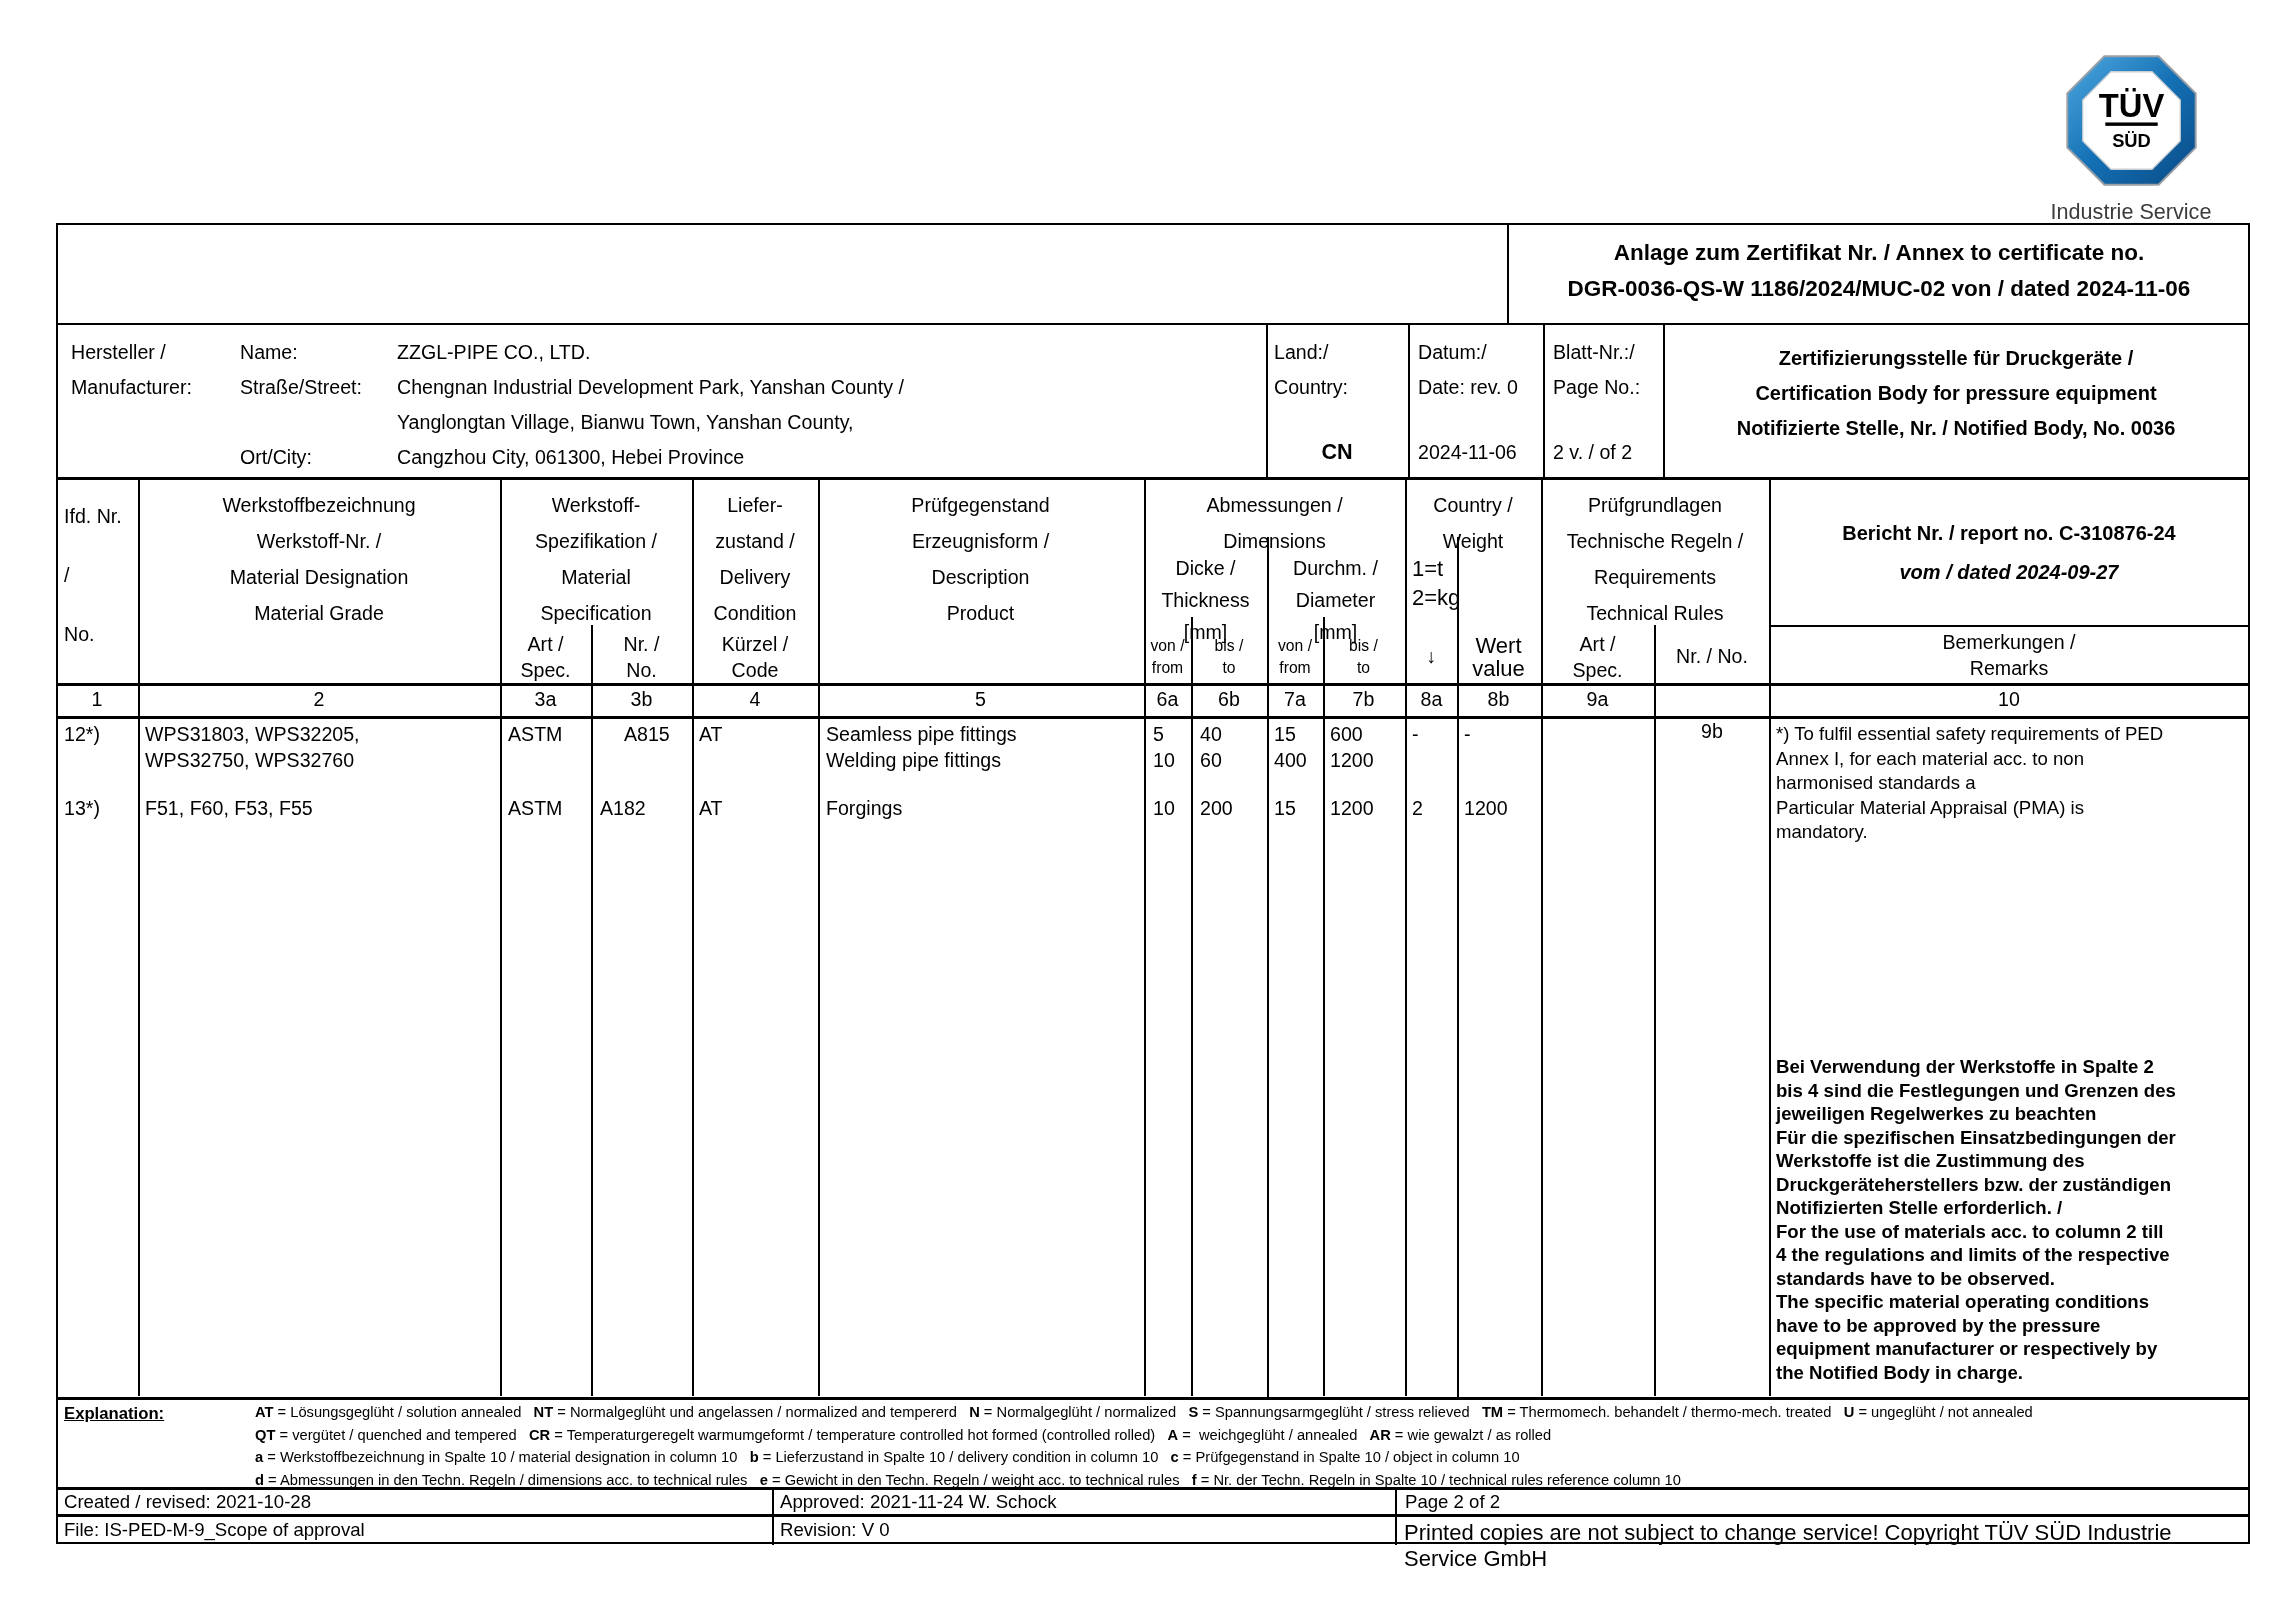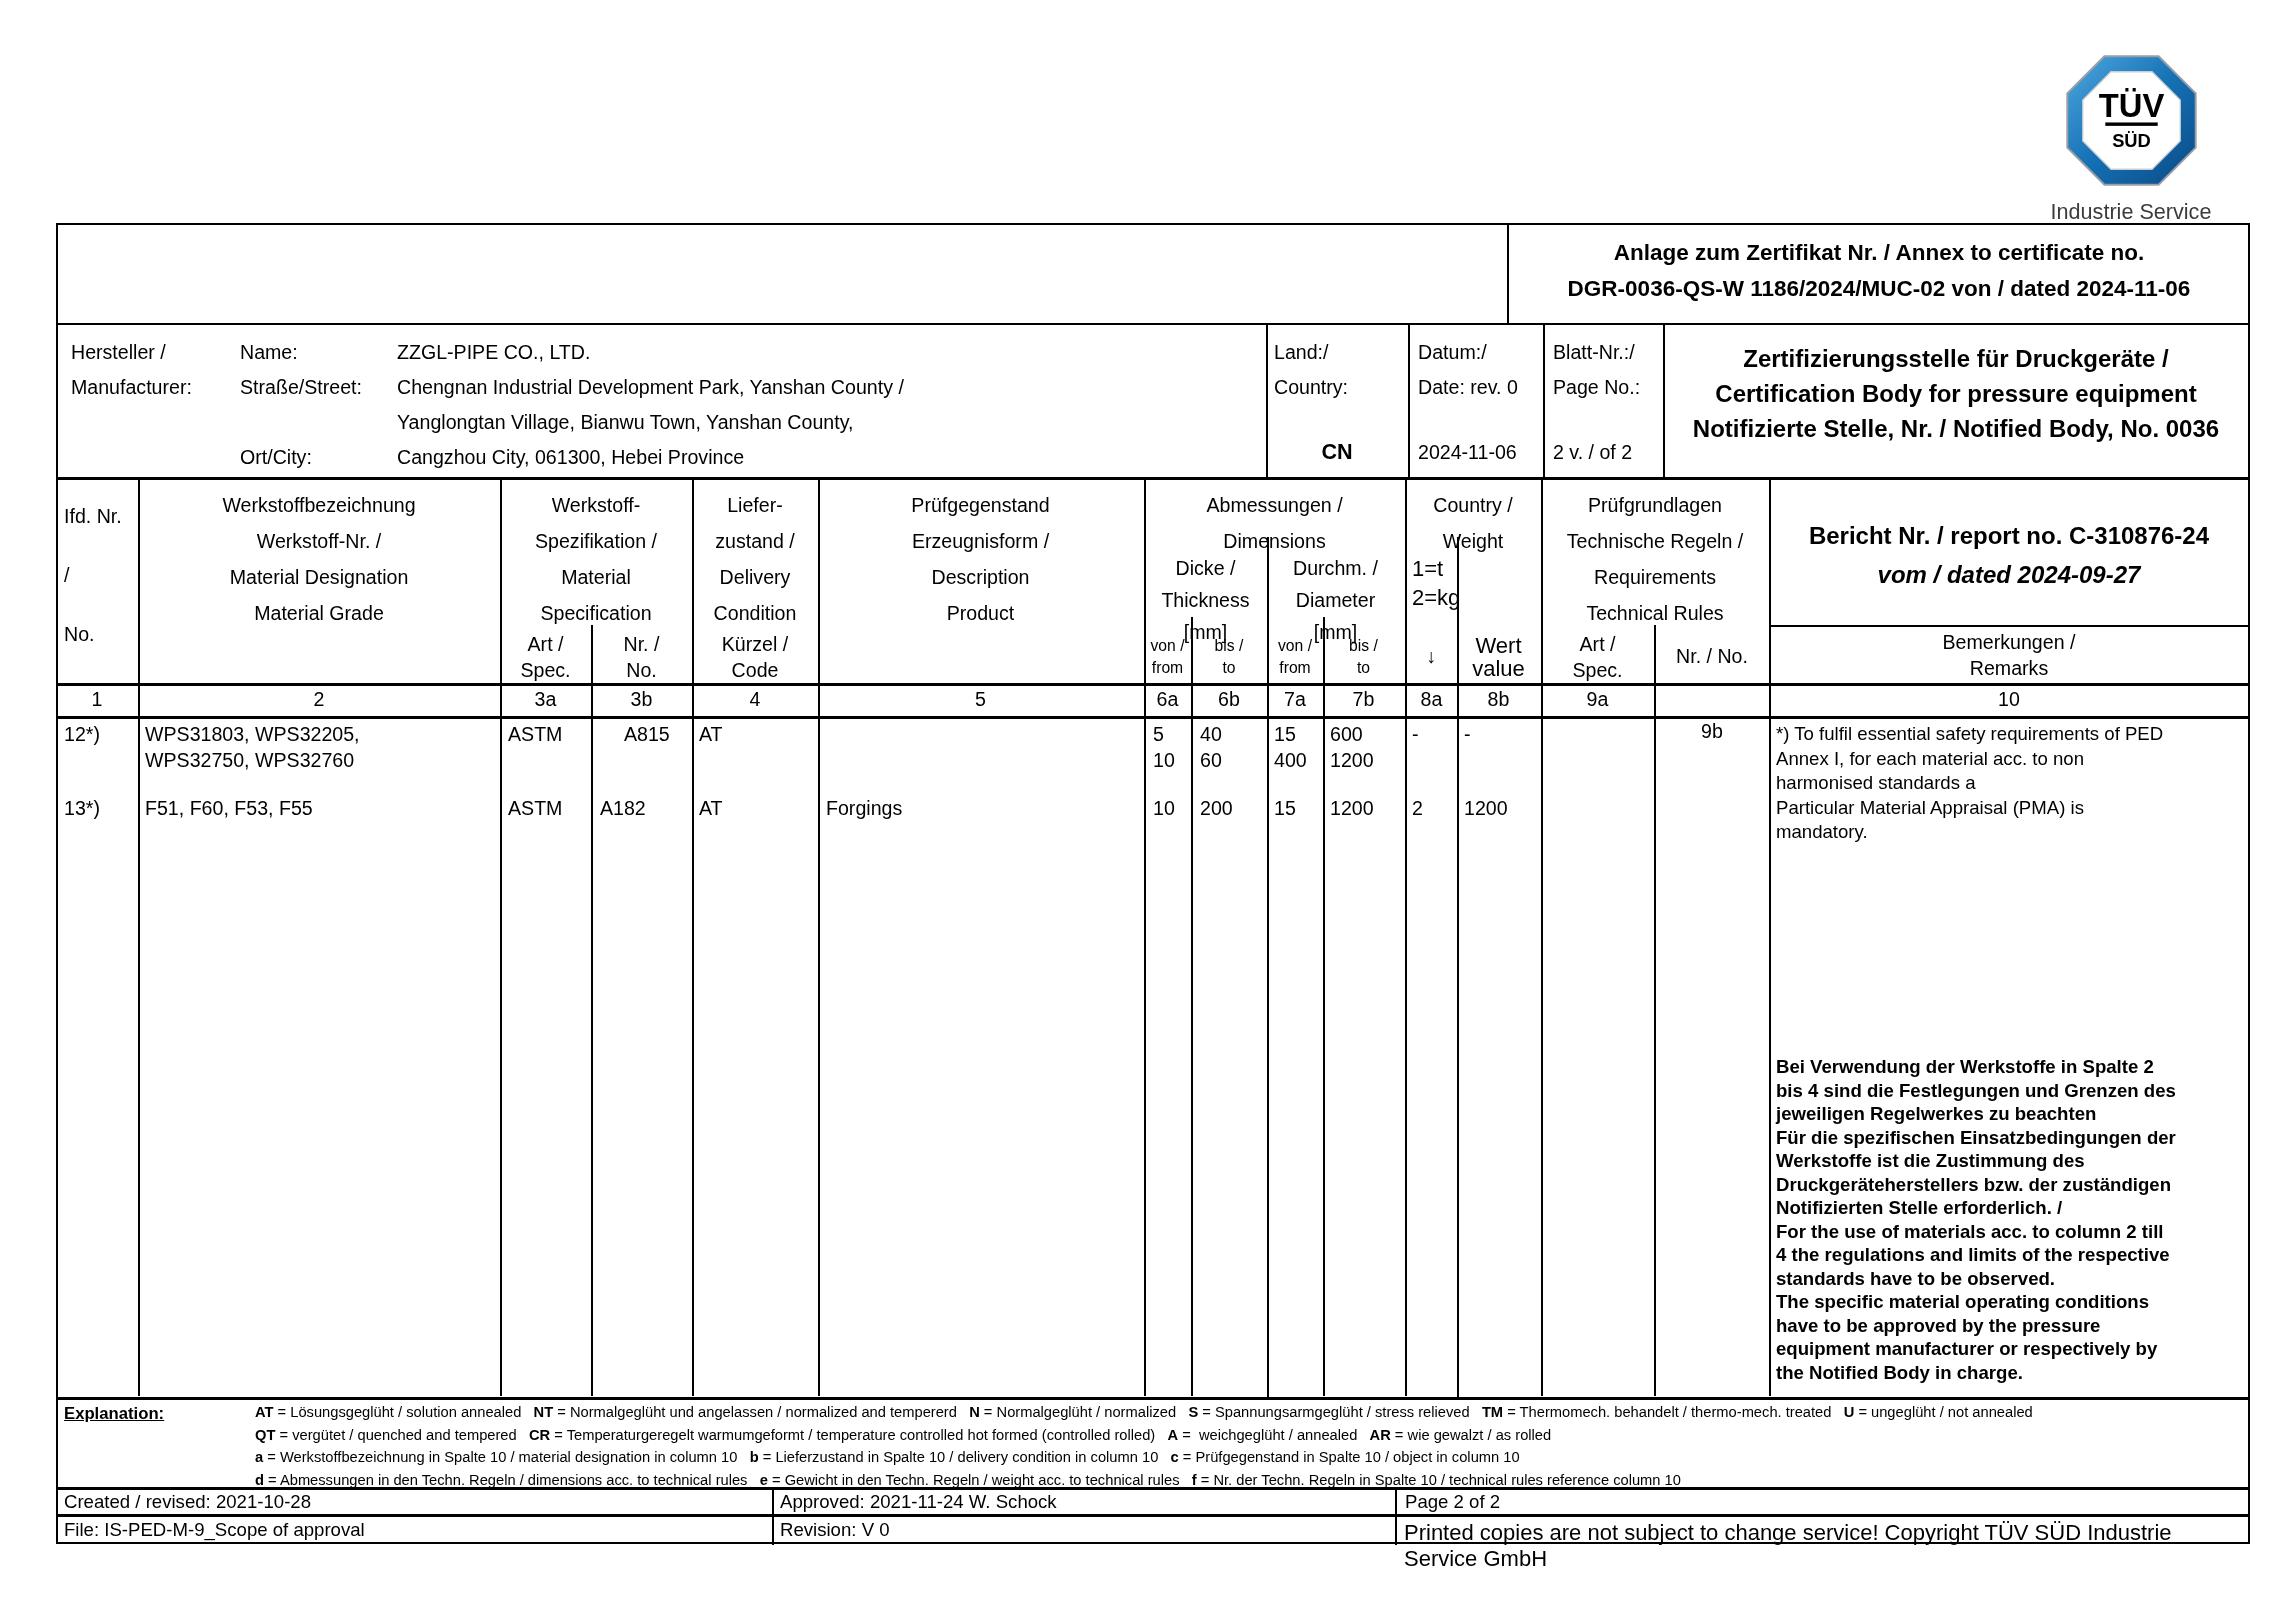--- a/index.html
+++ b/index.html
@@ -9,21 +9,21 @@
   .abs{position:absolute}
   .c{text-align:center}
   .r{text-align:left}
   .b{font-weight:bold}
   .i{font-style:italic}
   .pre{white-space:pre-line}
   .hl{position:absolute;background:#000;height:2px}
   .hl3{height:2.9px}
   .vl{position:absolute;background:#000;width:2px}
   .frame{position:absolute;border:2.9px solid #000}.f16{font-size:15.7px}.f17{font-size:16.7px}.f18{font-size:22px}
-  .f19{font-size:18.6px}.f20{font-size:19.6px}.f21{font-size:24px}.f22{font-size:21.6px}
+  .f19{font-size:18.6px}.f20{font-size:19.6px}.f21{font-size:20px}.f22{font-size:21.6px}
   .f23{font-size:22.5px}.f24{font-size:23.5px}
   .lh22{line-height:21.6px}.lh23{line-height:22.5px}.lh24{line-height:23.5px}.lh25{line-height:24.5px}
   .lh26{line-height:25.5px}.lh30{line-height:29px}.lh33{line-height:32px}.lh34{line-height:33px}
   .lh36{line-height:35px}.lh37{line-height:36px}.lh60{line-height:59px}
   .u{text-decoration:underline}
   .exp-line{white-space:pre-wrap;font-size:14.7px;line-height:22.5px}
   .caption{color:#3c3c3c}
 </style>
 </head>
 <body>
@@ -187,20 +187,22 @@
   <div class="abs c f20" style="left:1541px;top:688px;width:113px">9a</div>
   <div class="abs c f20" style="left:1654px;top:720px;width:116px">9b</div>
   <div class="abs c f20" style="left:1769px;top:688px;width:480px">10</div>
 
   <div class="abs f20 lh26" style="left:64px;top:722px;width:69px">12*)</div>
   <div class="abs f20 lh26 pre" style="left:145px;top:722px;width:351px">WPS31803, WPS32205,
 WPS32750, WPS32760</div>
   <div class="abs f20 lh26" style="left:508px;top:722px;width:78px">ASTM</div>
   <div class="abs f20 lh26" style="left:624px;top:722px;width:88px">A815</div>
   <div class="abs f20 lh26" style="left:699px;top:722px;width:108px">AT</div>
+  <div class="abs f20 lh26 pre" style="left:826px;top:722px;width:314px">Seamless pipe fittings
+Welding pipe fittings</div>
   <div class="abs f20 lh26 pre" style="left:1153px;top:722px;width:37px">5
 10</div>
   <div class="abs f20 lh26 pre" style="left:1200px;top:722px;width:63px">40
 60</div>
   <div class="abs f20 lh26 pre" style="left:1274px;top:722px;width:47px">15
 400</div>
   <div class="abs f20 lh26 pre" style="left:1330px;top:722px;width:71px">600
 1200</div>
   <div class="abs f20 lh26" style="left:1412px;top:722px;width:41px">-</div>
   <div class="abs f20 lh26" style="left:1464px;top:722px;width:71px">-</div>

